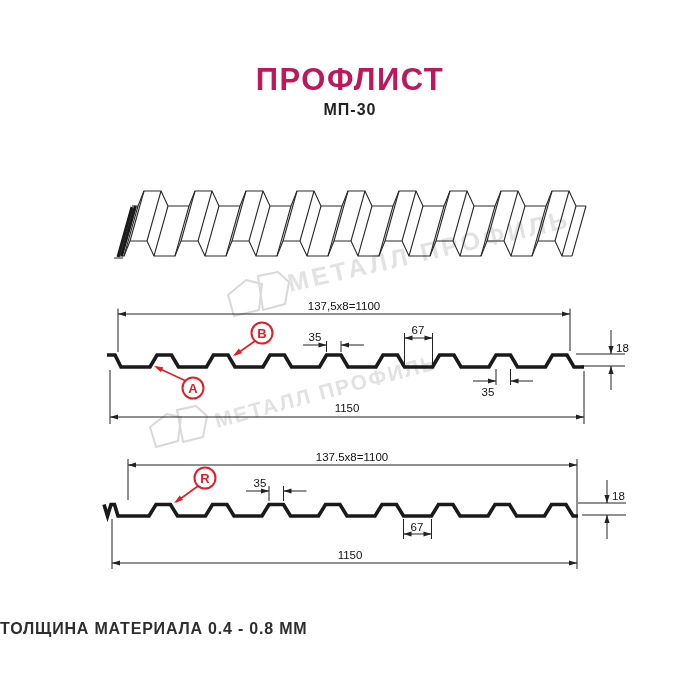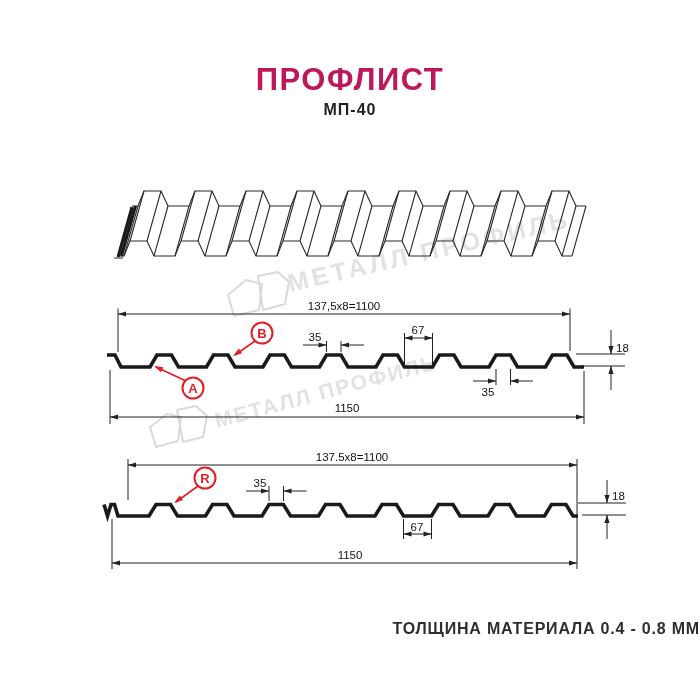--- a/index.html
+++ b/index.html
@@ -14,42 +14,42 @@
   }
   .page-title{
     position:absolute;top:62px;left:0;width:700px;text-align:center;
     font-size:31px;font-weight:bold;color:#be185d;letter-spacing:1.5px;
   }
   .page-subtitle{
     position:absolute;top:101px;left:0;width:700px;text-align:center;
     font-size:16px;font-weight:bold;color:#222;letter-spacing:1px;
   }
   .footer-note{
-    position:absolute;top:620px;left:0;width:700px;text-align:right;
+    position:absolute;top:620px;left:0;width:700px;text-align:left;
     font-size:16px;font-weight:bold;color:#2e2e2e;letter-spacing:0.8px;
   }
   svg.drawing{position:absolute;top:0;left:0;}
   .thick-profile{fill:none;stroke:var(--line);stroke-width:3.6;stroke-linejoin:miter;}
   .thin-line{fill:none;stroke:#222;stroke-width:1;}
   .arrow-fill{fill:#222;stroke:none;}
   .v3-line{fill:none;stroke:#2a2a2a;stroke-width:1.1;stroke-linejoin:round;}
   .v3-edge{fill:none;stroke:#1a1a1a;stroke-width:3;}
   .dim-text{font-family:"Liberation Sans",sans-serif;font-size:11.5px;fill:#111;}
   .red-stroke{fill:none;stroke:var(--accent);stroke-width:1.6;}
   .red-circle{fill:#fff;stroke:var(--accent);stroke-width:2;}
   .red-fill{fill:var(--accent);stroke:none;}
   .red-letter{font-family:"Liberation Sans",sans-serif;font-size:13px;fill:var(--accent);font-weight:bold;}
   .wm-text{font-family:"Liberation Sans",sans-serif;font-weight:bold;fill:var(--wm);}
   .wm-logo{fill:none;stroke:#d9d9d9;stroke-width:2;stroke-linejoin:round;}
 </style>
 </head>
 <body>
 
 <div class="page-title">ПРОФЛИСТ</div>
-<div class="page-subtitle">МП-40</div>
+<div class="page-subtitle">МП-30</div>
 
 <svg class="drawing" width="700" height="700" viewBox="0 0 700 700">
 
   <g>
     <path class="wm-logo" d="M228,295 L246,280 L262,284 L259,310 L234,316 Z M258,276 L278,272 L289,282 L285,304 L263,310 Z"></path>
     <g transform="translate(290,292) rotate(-13)">
       <text class="wm-text" x="0" y="0" font-size="25" letter-spacing="3.5">МЕТАЛЛ ПРОФИЛЬ</text>
     </g>
   </g>
   <g>

